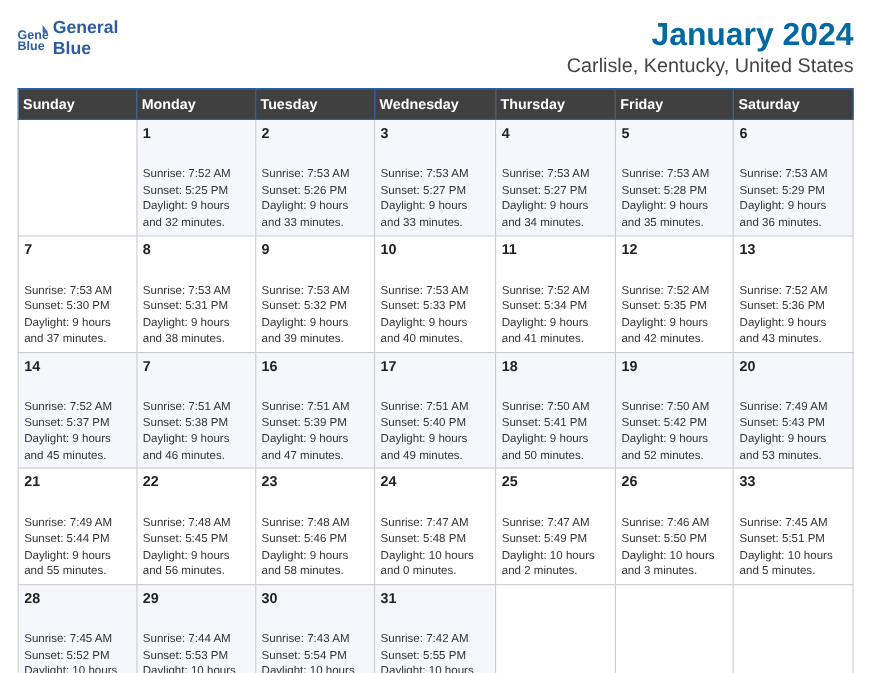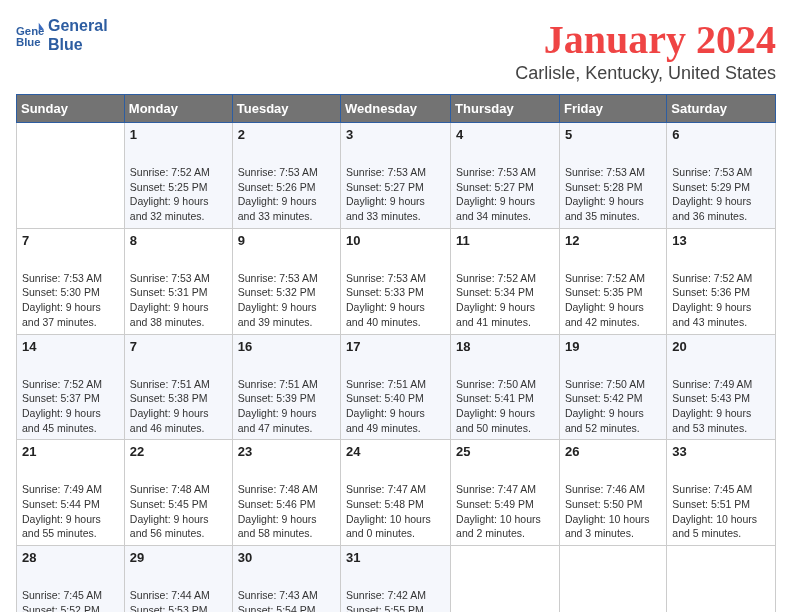--- a/index.html
+++ b/index.html
@@ -22,36 +22,35 @@
     }
     .logo-icon {
       width: 28px;
       height: 28px;
       margin-right: 2px;
     }
     .title-block {
       text-align: right;
     }
     .month-title {
-      font-size: 40px;
+      font-size: 29px;
       font-weight: bold;
-      color: #ef4444;
-      font-family: Liberation Serif, serif;
+      color: #0369a1;
     }
     .location {
       font-size: 18px;
       color: #444;
     }
     table {
       width: 100%;
       border-collapse: collapse;
       font-size: 11px;
     }
     thead tr th {
-      background-color: #737373;
+      background-color: #404040;
       color: #fff;
       padding: 6px 4px;
       text-align: left;
       font-size: 13px;
       font-weight: bold;
       border: 1px solid #2d5da1;
     }
     tbody tr td {
       border: 1px solid #ccc;
       vertical-align: top;

